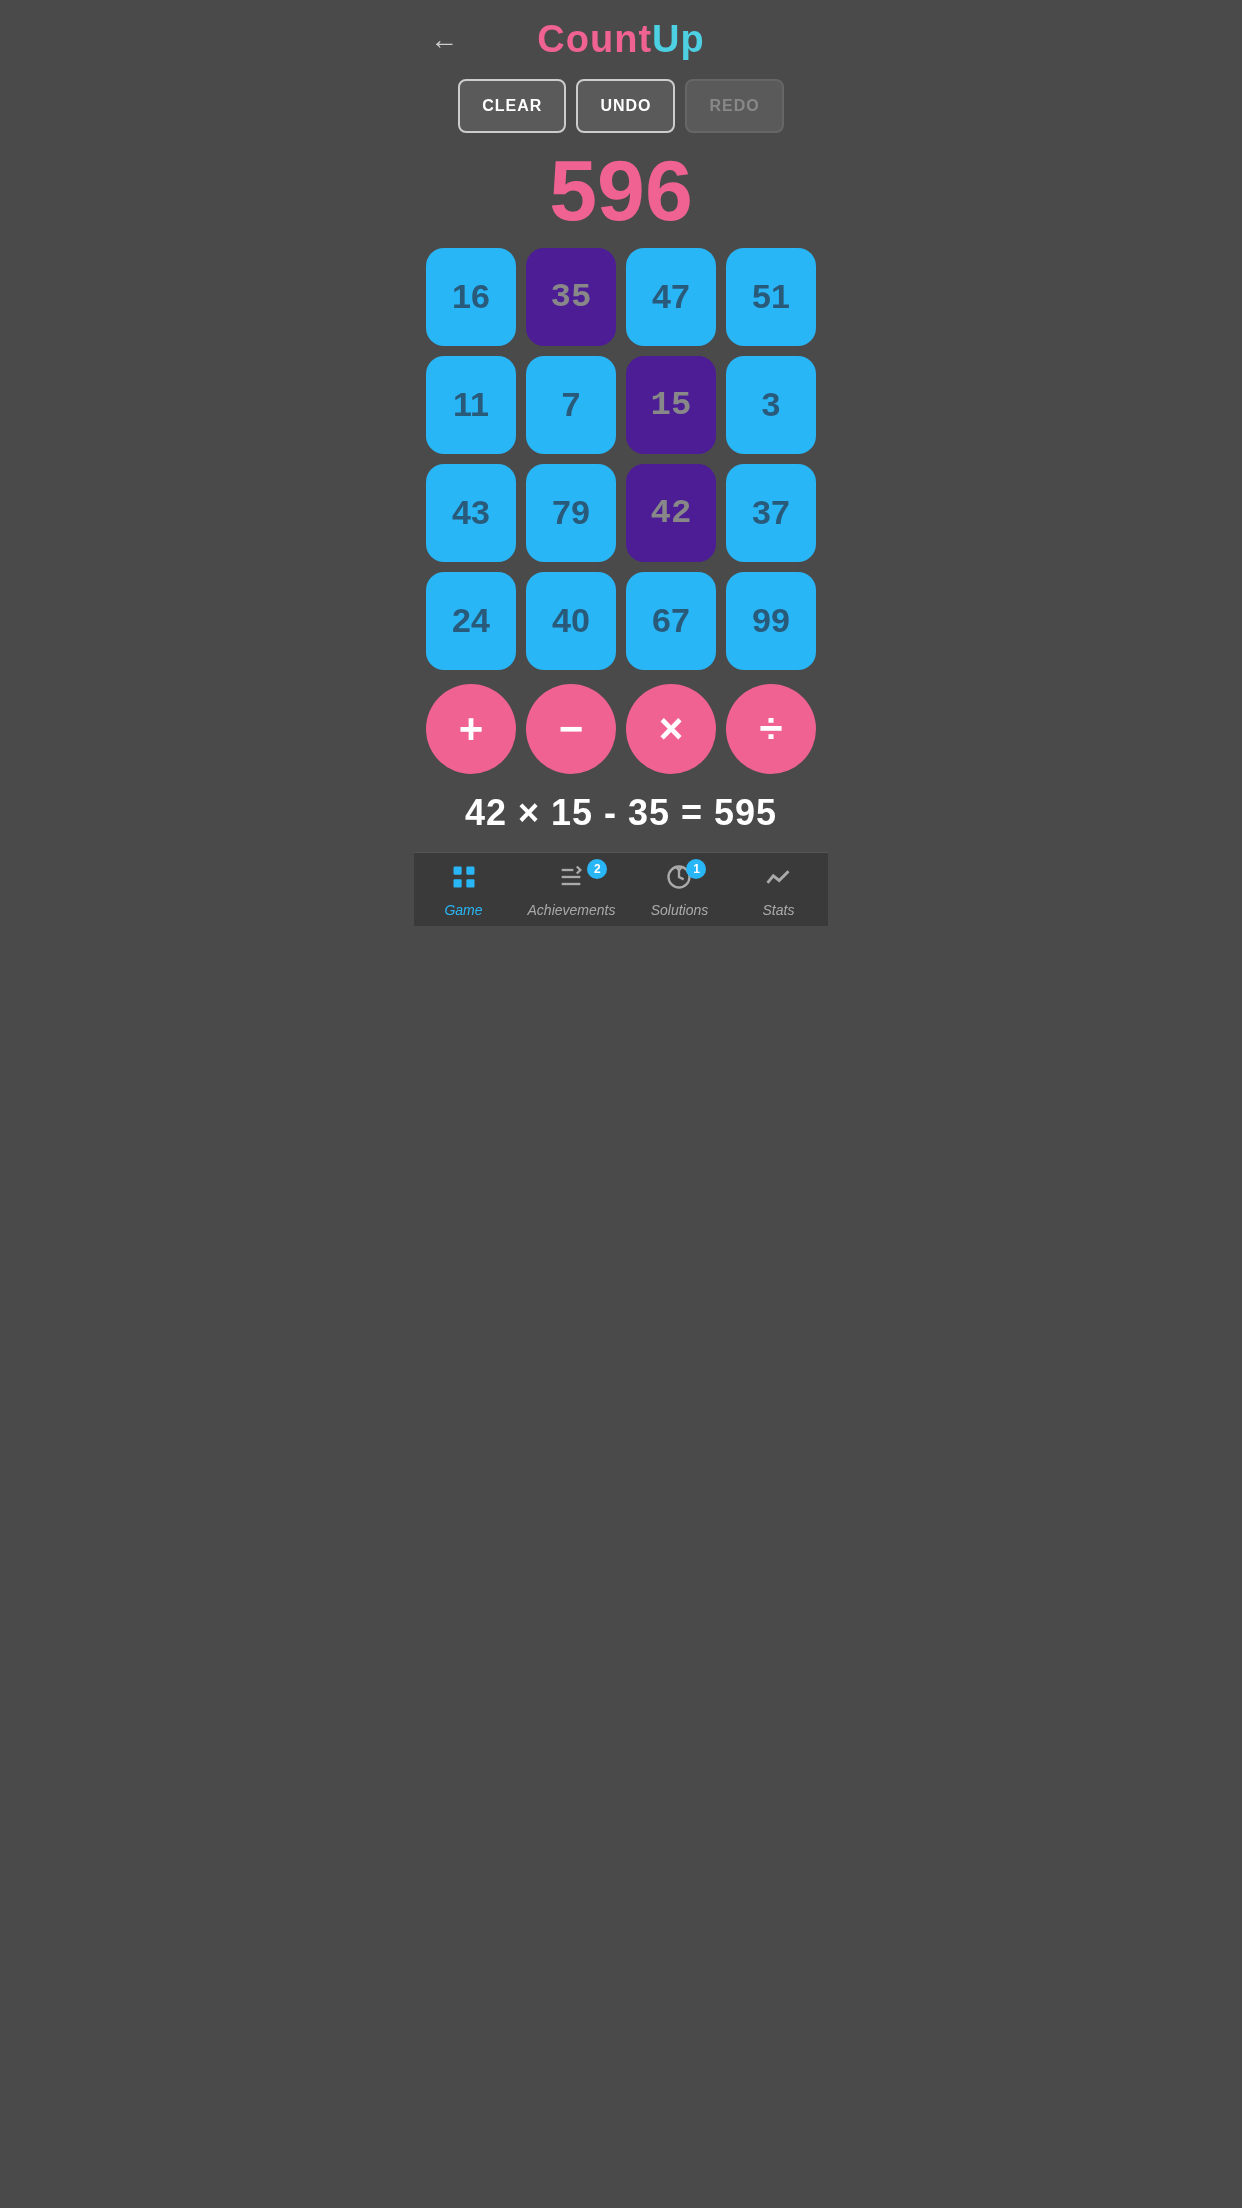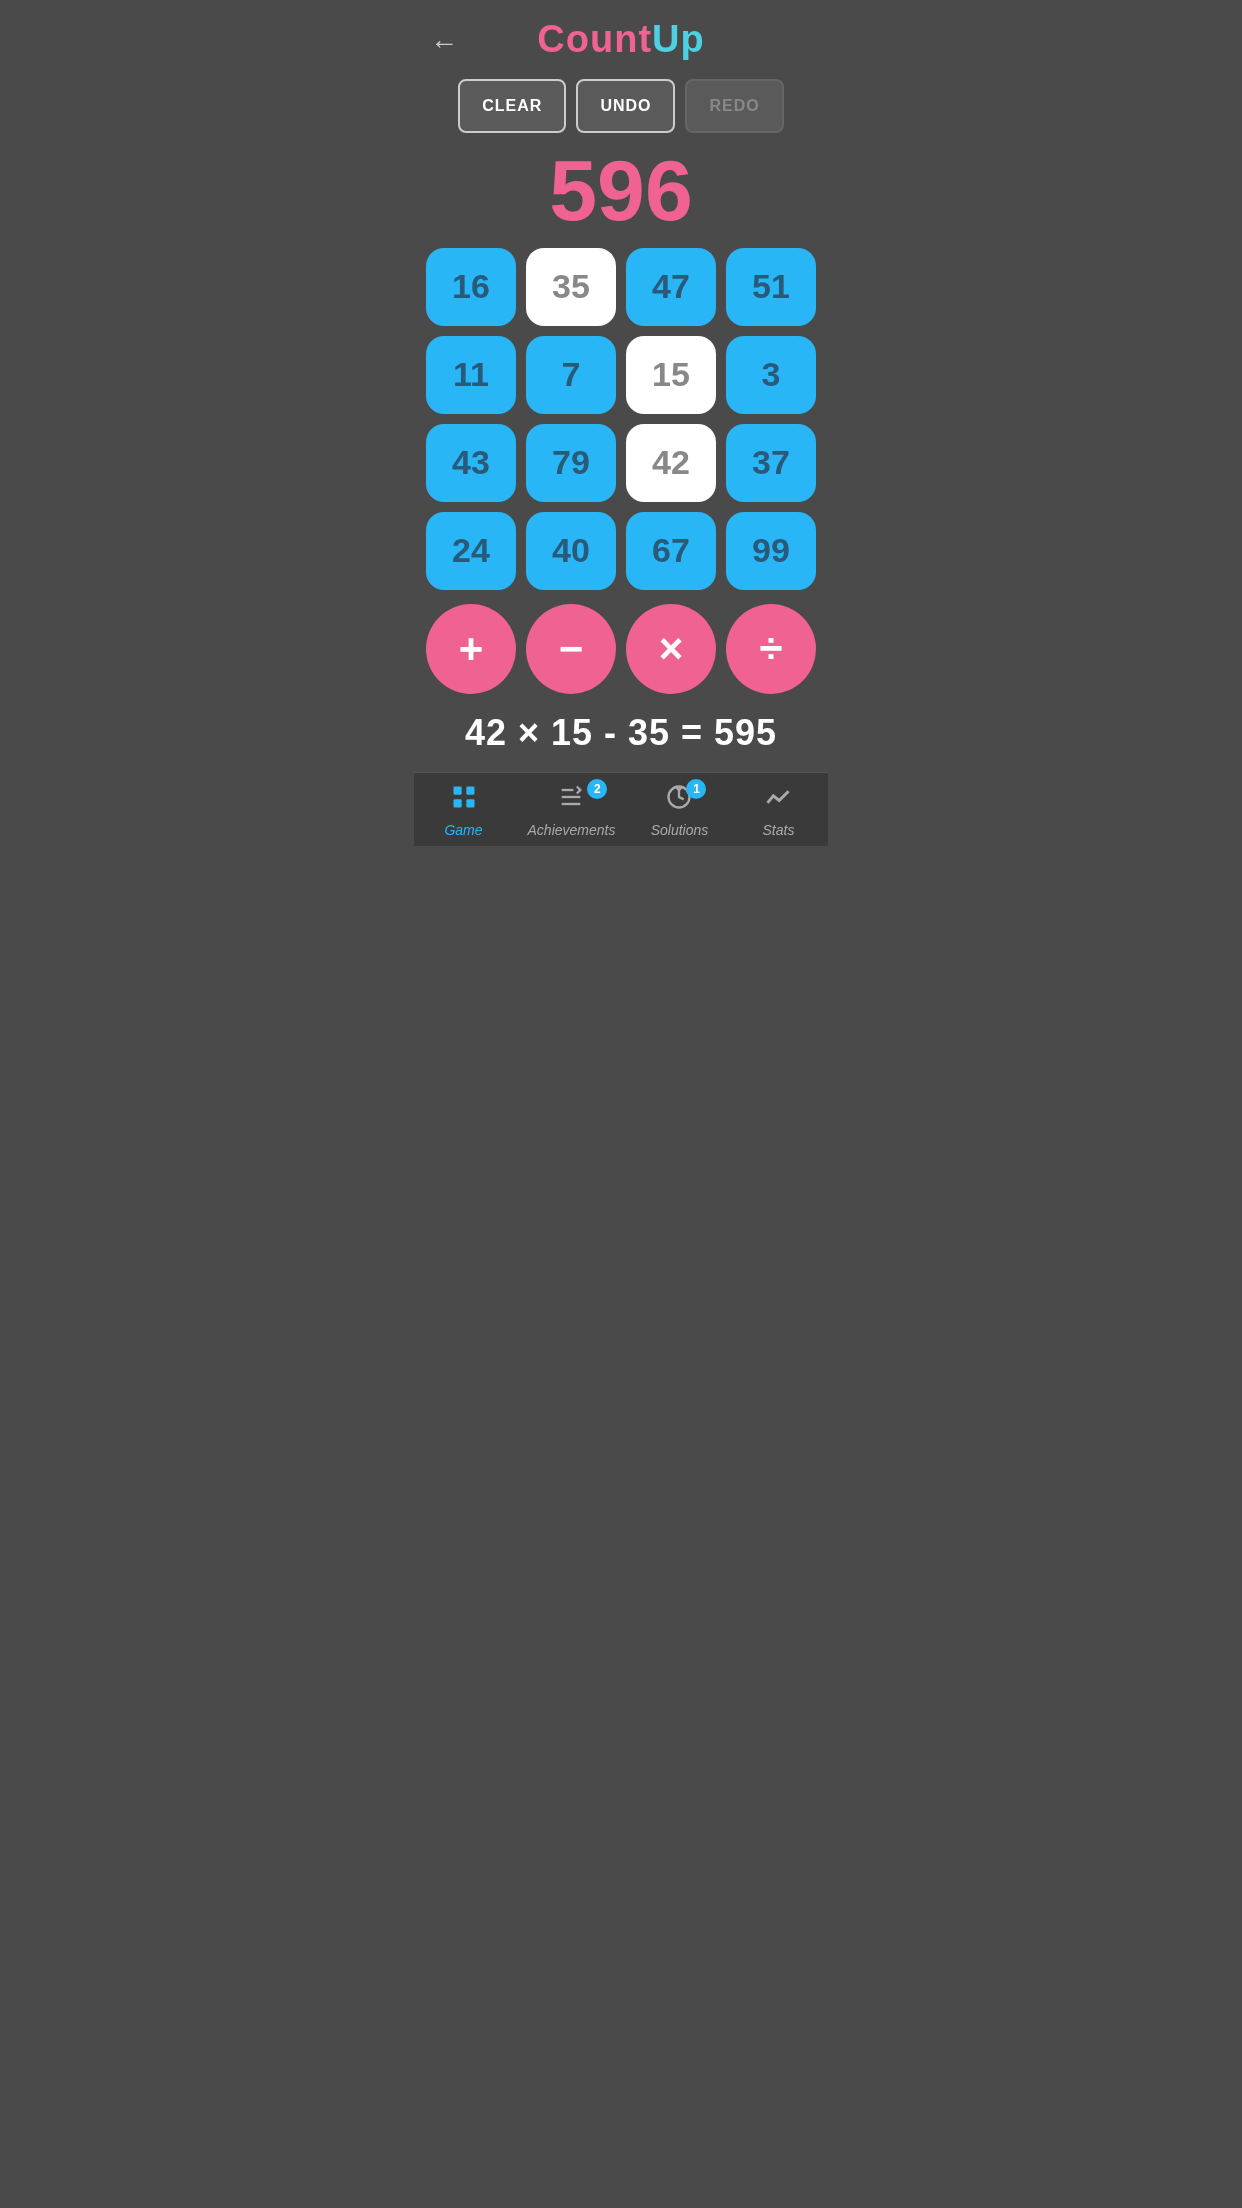--- a/index.html
+++ b/index.html
@@ -81,37 +81,38 @@
 
     
     .grid {
       display: grid;
       grid-template-columns: repeat(4, 90px);
       gap: 10px;
       margin-bottom: 14px;
     }
     .tile {
       width: 90px;
-      height: 78px;
+      height: 98px;
       border-radius: 18px;
       display: flex;
       align-items: center;
       justify-content: center;
       font-size: 34px;
       font-weight: bold;
       cursor: pointer;
       color: #2a5a7a;
       background: #29b6f6;
       border: none;
       outline: none;
     }
     .tile.used {
-      background: #ffffff;
+      background: #4c1d95;
       color: #888;
       cursor: default;
+      font-family: Liberation Mono, monospace;
     }
 
     
     .operators {
       display: flex;
       gap: 10px;
       margin-bottom: 18px;
     }
     .op-btn {
       width: 90px;

